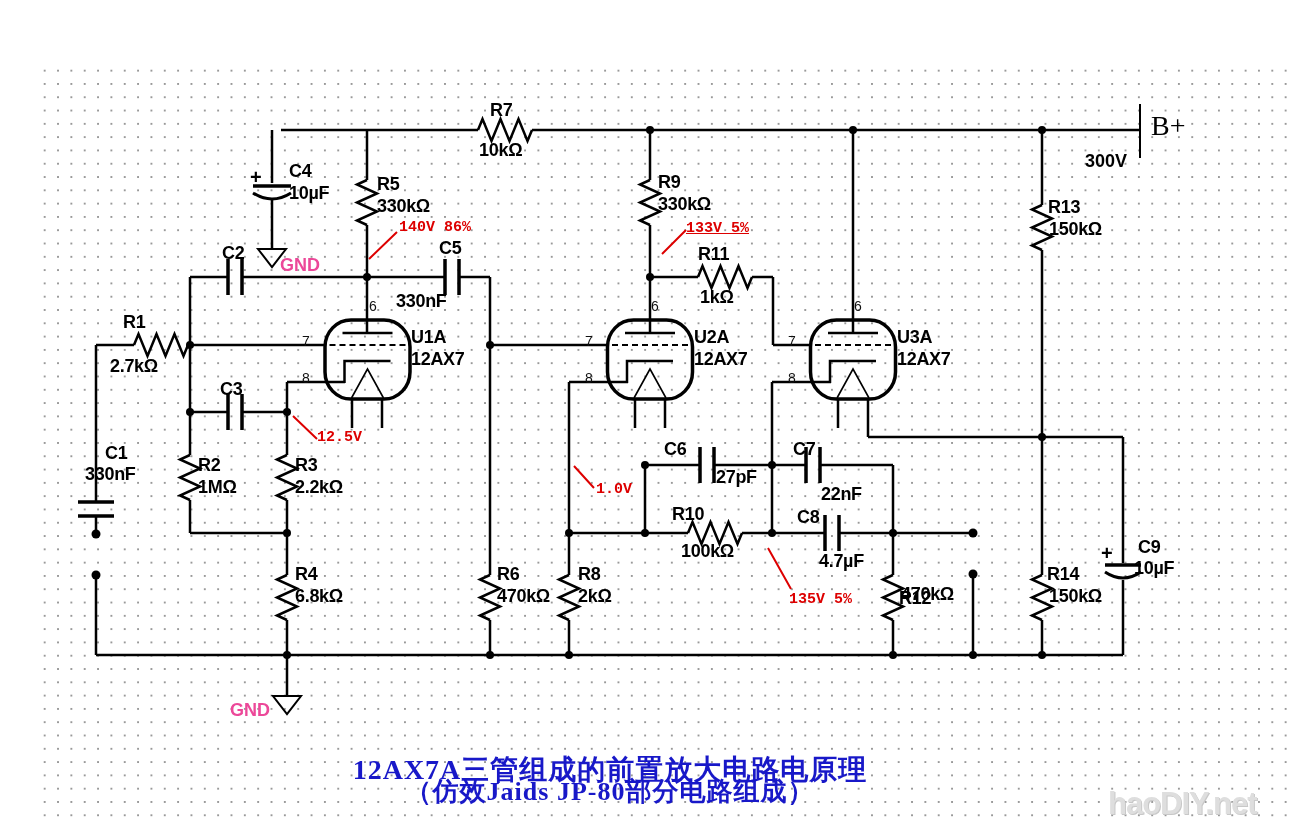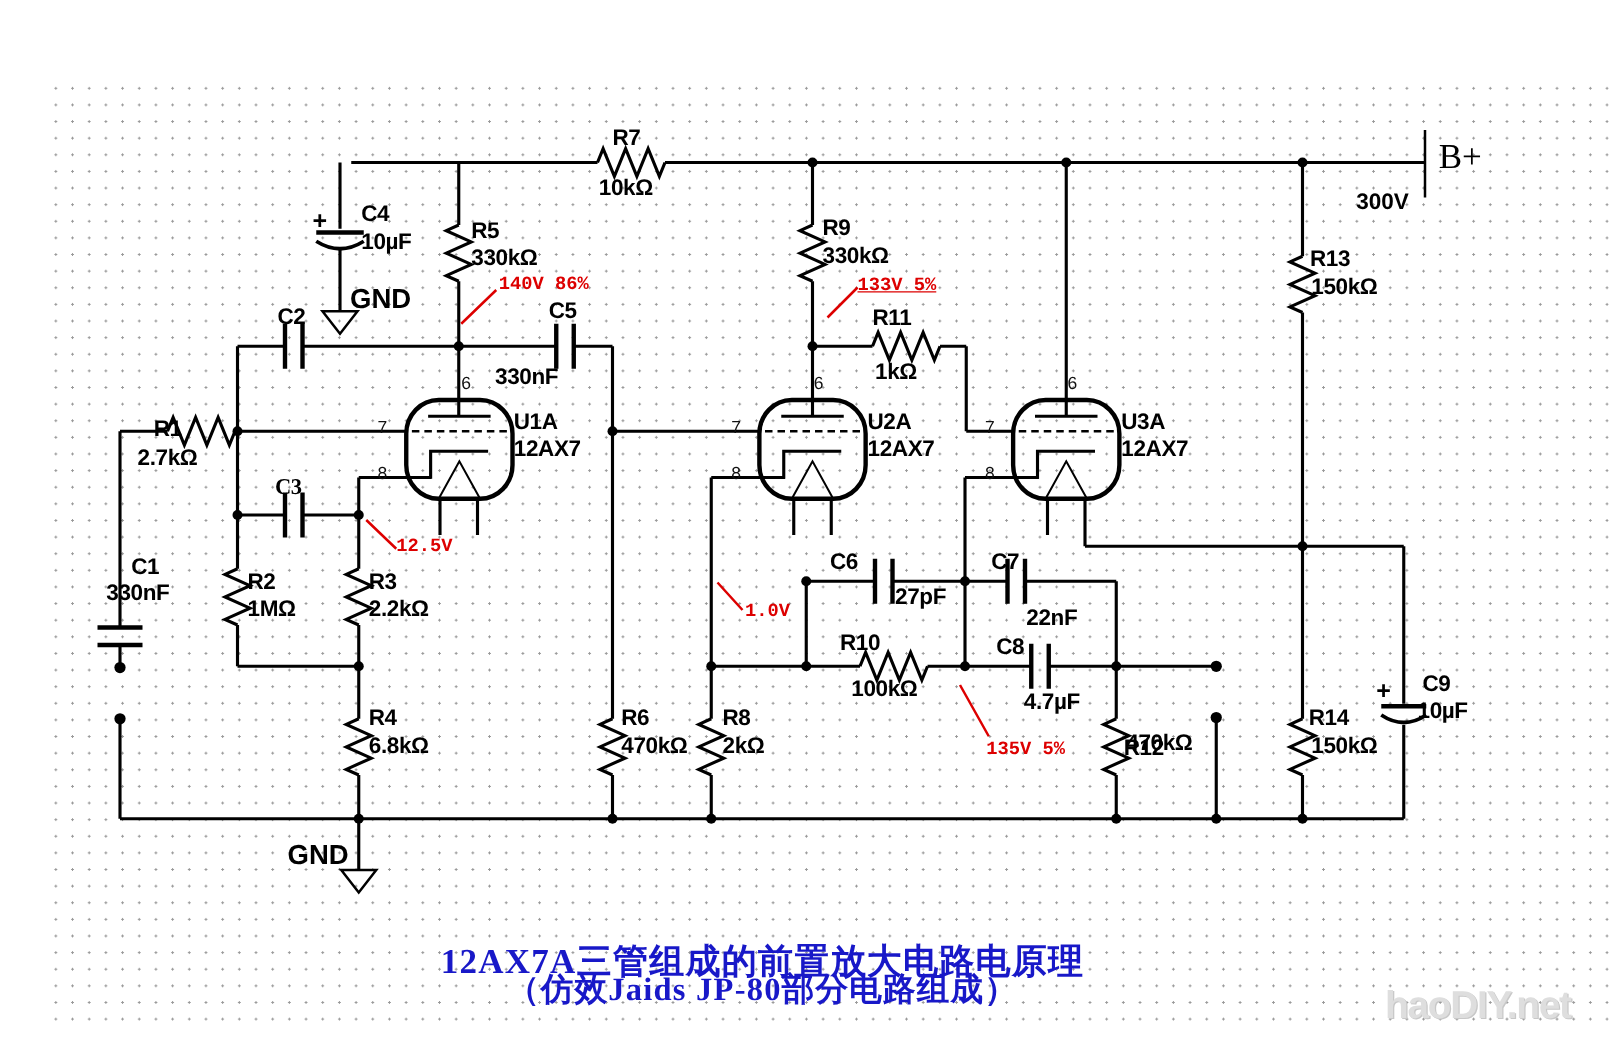--- a/index.html
+++ b/index.html
@@ -7,21 +7,21 @@
          font-family:"Liberation Sans",sans-serif;}
   #dotgrid{position:absolute;left:38px;top:64px;width:1249px;height:757px;
     background-image:radial-gradient(circle,#999 0.9px,transparent 1.05px);
     background-size:13.35px 13.3px;}
   svg.schem{position:absolute;left:0;top:0;}
   .lbl{position:absolute;font-size:18px;font-weight:bold;color:#000;line-height:1;
        letter-spacing:-0.3px;white-space:nowrap;}
   .pin{position:absolute;font-size:14px;font-weight:normal;color:#111;line-height:1;white-space:nowrap;}
   .red{position:absolute;font-size:15px;font-weight:bold;color:#dd0000;line-height:1;
        font-family:"Liberation Mono",monospace;white-space:nowrap;}
-  .gndlbl{position:absolute;font-size:22px;font-weight:bold;color:#000000;line-height:1;white-space:nowrap;}
+  .gndlbl{position:absolute;font-size:18px;font-weight:bold;color:#ec4899;line-height:1;white-space:nowrap;margin-top:28px;}
   .pwr{position:absolute;font-size:18px;font-weight:bold;color:#000;line-height:1;white-space:nowrap;}
   .bplus{position:absolute;font-size:28px;font-weight:normal;color:#000;line-height:1;
          font-family:"Liberation Serif",serif;white-space:nowrap;}
   .plus{position:absolute;font-size:20px;font-weight:bold;color:#000;line-height:1;white-space:nowrap;}
   .title-line{position:absolute;left:240px;width:740px;text-align:center;color:#1818c8;
       font-family:"Liberation Serif",serif;font-weight:bold;line-height:1.1;white-space:nowrap;}
   #title1{top:731px;font-size:28px;letter-spacing:1px;margin-top:24px;}
   #title2{top:778px;font-size:26px;letter-spacing:1px;text-align:center;}
   #watermark{position:absolute;left:1108px;top:788px;font-size:31px;font-weight:bold;
       color:#dedede;text-shadow:1px 1px 0 #c8c8c8;line-height:1;letter-spacing:-1px;}
@@ -154,21 +154,21 @@
         <circle cx="1042" cy="655" r="4"></circle>
       <circle cx="96" cy="534" r="4.5"></circle>
       <circle cx="96" cy="575" r="4.5"></circle>
       <circle cx="973" cy="533" r="4.5"></circle>
       <circle cx="973" cy="574" r="4.5"></circle>
     </g>
 
     <path fill="none" stroke="#dd0000" stroke-width="2" d="M369,259 L397,232 M662,254 L686,230 M293,416 L317,439 M574,466 L594,488 M768,548 L791,589"></path>
   </svg>
 
-  <span class="lbl" style="left:123px;top:334px;">R1</span>
+  <span class="lbl" style="left:123px;top:313px;">R1</span>
   <span class="lbl" style="left:110px;top:357px;">2.7kΩ</span>
   <span class="lbl" style="left:198px;top:456px;">R2</span>
   <span class="lbl" style="left:198px;top:478px;">1MΩ</span>
   <span class="lbl" style="left:295px;top:456px;">R3</span>
   <span class="lbl" style="left:295px;top:478px;">2.2kΩ</span>
   <span class="lbl" style="left:295px;top:565px;">R4</span>
   <span class="lbl" style="left:295px;top:587px;">6.8kΩ</span>
   <span class="lbl" style="left:377px;top:175px;">R5</span>
   <span class="lbl" style="left:377px;top:197px;">330kΩ</span>
   <span class="lbl" style="left:497px;top:565px;">R6</span>
@@ -186,21 +186,21 @@
   <span class="lbl" style="left:899px;top:589px;">R12</span>
   <span class="lbl" style="left:901px;top:585px;">470kΩ</span>
   <span class="lbl" style="left:1048px;top:198px;">R13</span>
   <span class="lbl" style="left:1049px;top:220px;">150kΩ</span>
   <span class="lbl" style="left:1047px;top:565px;">R14</span>
   <span class="lbl" style="left:1049px;top:587px;">150kΩ</span>
 
   <span class="lbl" style="left:105px;top:444px;">C1</span>
   <span class="lbl" style="left:85px;top:465px;">330nF</span>
   <span class="lbl" style="left:222px;top:244px;">C2</span>
-  <span class="lbl" style="left:220px;top:380px;font-family:Liberation Serif, serif;">C3</span>
+  <span class="lbl" style="left:220px;top:380px;">C3</span>
   <span class="lbl" style="left:289px;top:162px;">C4</span>
   <span class="lbl" style="left:289px;top:184px;">10µF</span>
   <span class="plus" style="left:250px;top:167px;">+</span>
   <span class="lbl" style="left:439px;top:239px;">C5</span>
   <span class="lbl" style="left:396px;top:292px;">330nF</span>
   <span class="lbl" style="left:664px;top:440px;">C6</span>
   <span class="lbl" style="left:716px;top:468px;">27pF</span>
   <span class="lbl" style="left:793px;top:440px;">C7</span>
   <span class="lbl" style="left:821px;top:485px;">22nF</span>
   <span class="lbl" style="left:797px;top:508px;">C8</span>

